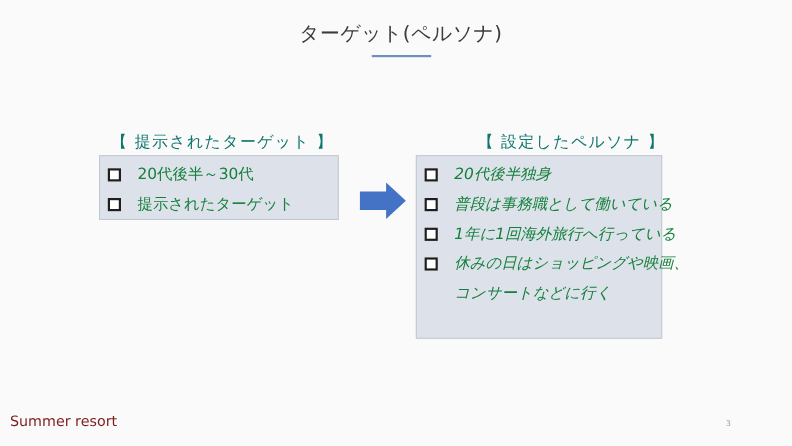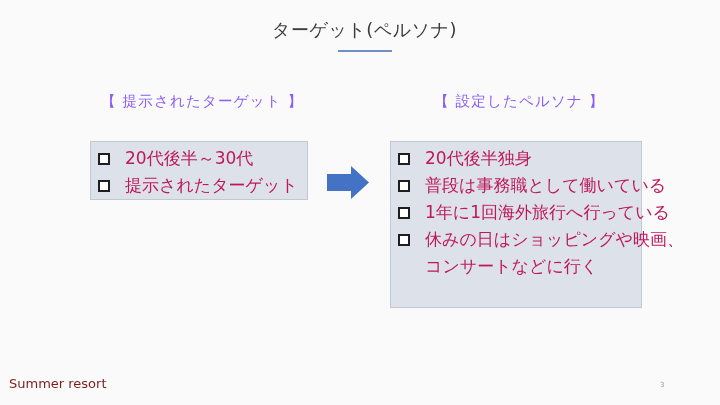--- a/index.html
+++ b/index.html
@@ -13,35 +13,35 @@
     .title {
       position: absolute; left: 0; top: 18px; width: 729px;
       text-align: center; font-size: 18px; color: #3b3b3b;
       letter-spacing: 0.5px;
     }
     .title-underline {
       position: absolute; left: 338px; top: 50px; width: 54px; height: 2px;
       background: #6f8fc4;
     }
     .section-heading {
-      position: absolute; top: 92px; font-size: 14.5px; color: #8b5cf6;
+      position: absolute; top: 120px; font-size: 14.5px; color: #0f766e;
       letter-spacing: 1.2px; white-space: nowrap;
     }
     .sh-left { left: 101px; }
     .sh-right { left: 434px; text-align: right; }
     .box {
       position: absolute; background: #dde2ea;
       border: 1px solid #c3c9d3; box-sizing: border-box;
       padding: 3px 0 0 0;
     }
     .box-left { left: 90px; top: 141px; width: 218px; height: 59px; }
-    .box-right { left: 390px; top: 141px; width: 252px; height: 167px; }
+    .box-right { left: 378px; top: 141px; width: 224px; height: 167px; font-style: italic; }
     .item {
       display: flex; align-items: center; height: 27px;
-      font-size: 17px; color: #be185d; white-space: nowrap;
+      font-size: 14px; color: #15803d; white-space: nowrap;
     }
     .item.cont { padding-left: 34px; }
     .check {
       width: 8px; height: 8px; border: 2px solid #1e1e1e;
       border-right-width: 2.5px; border-bottom-width: 2.5px;
       margin: 0 15px 0 7px; flex: 0 0 auto; background: #fff;
       box-sizing: content-box;
     }
     .arrow {
       position: absolute; left: 327px; top: 166px; width: 42px; height: 33px;

